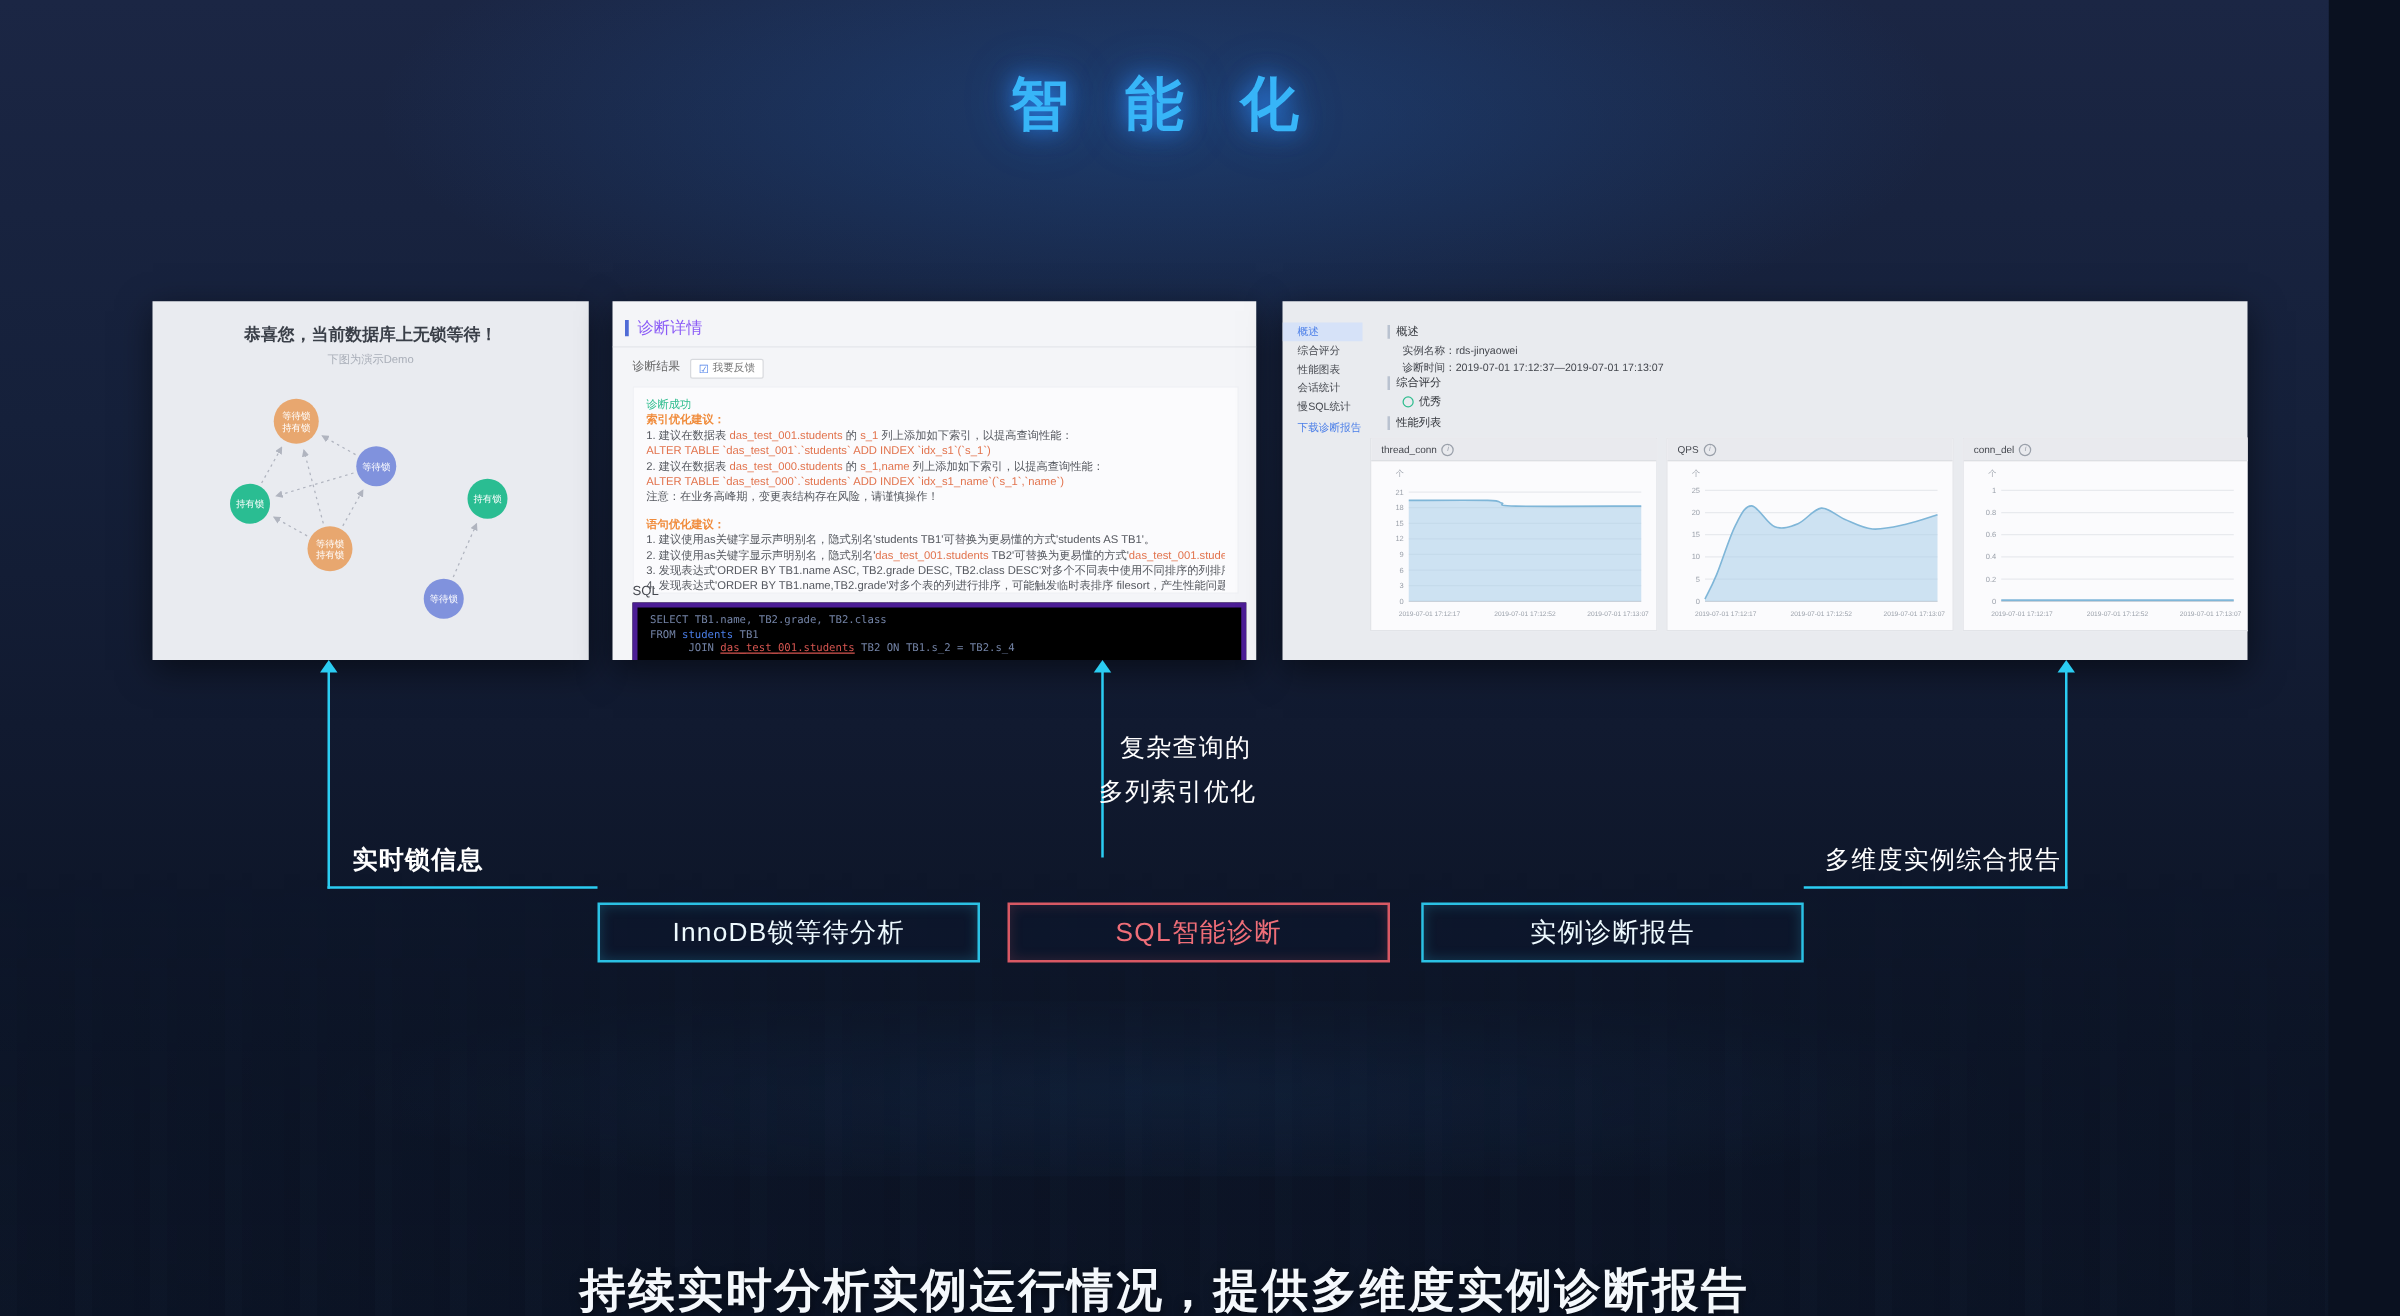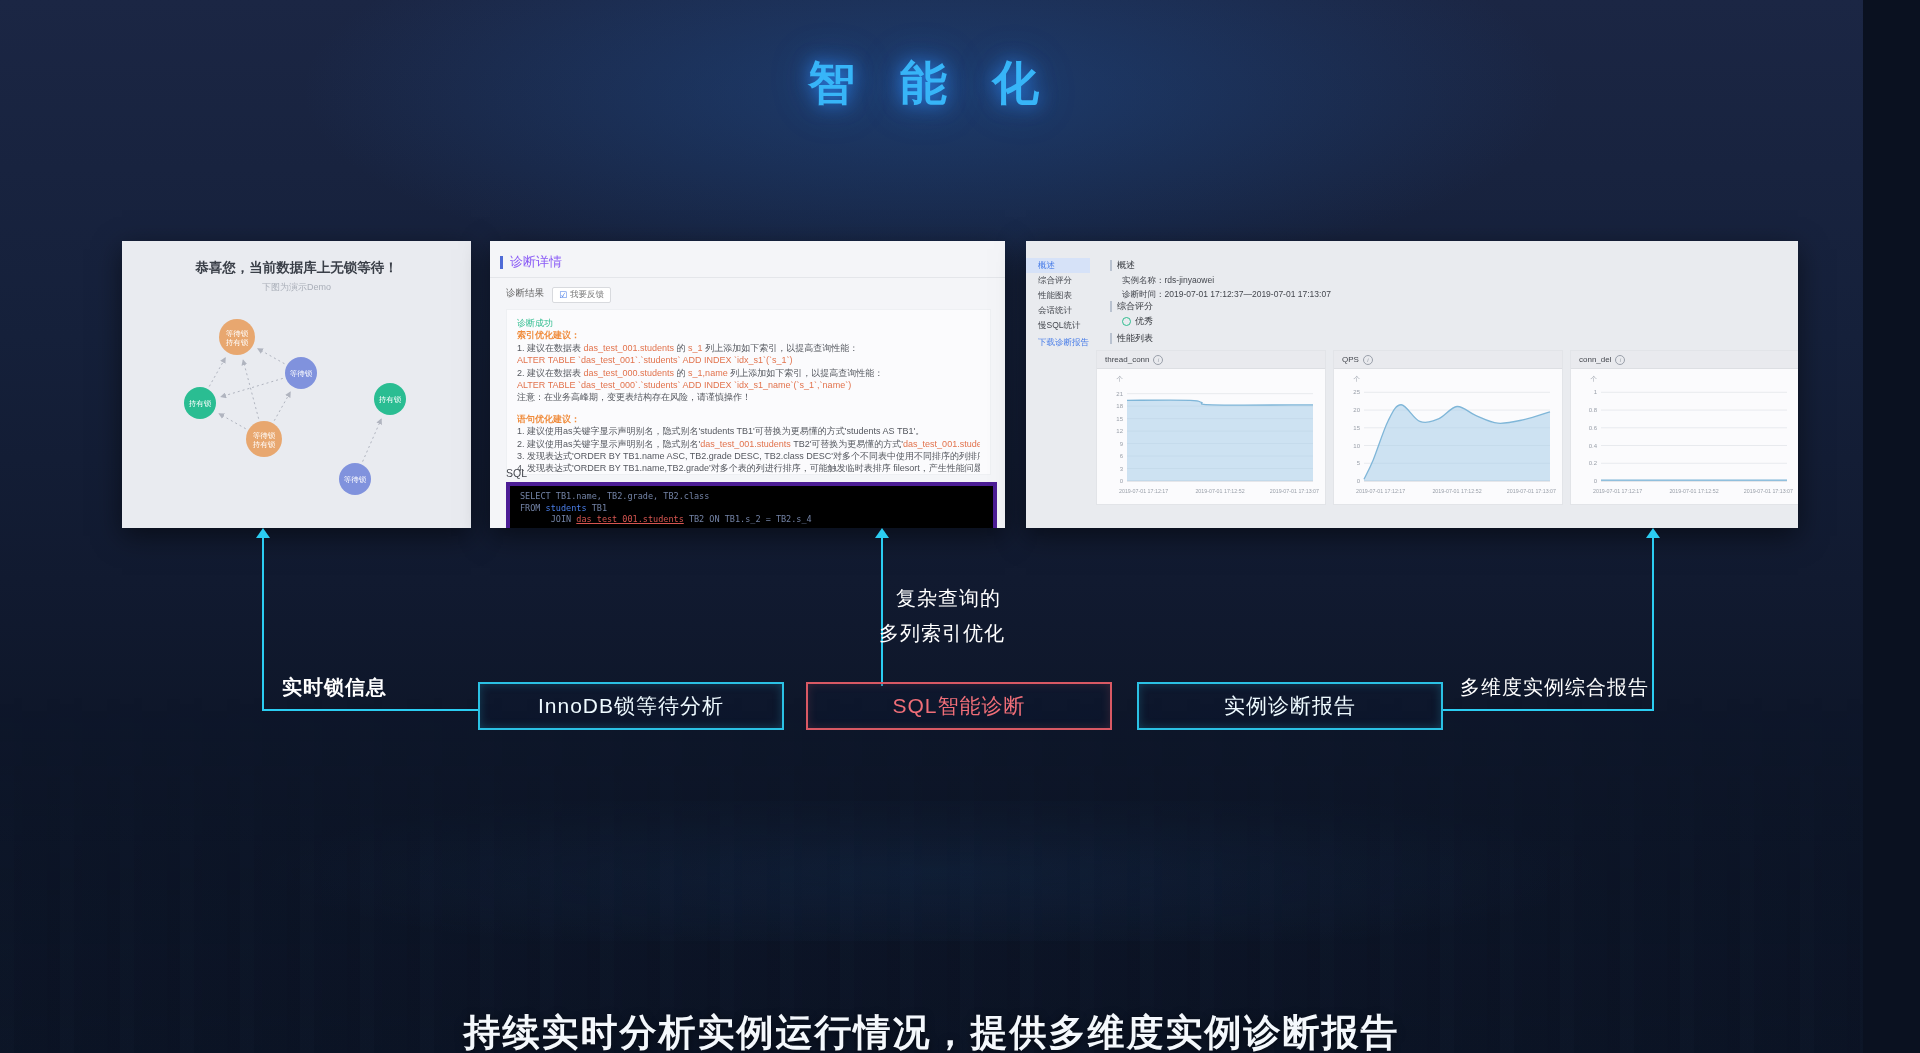--- a/index.html
+++ b/index.html
@@ -69,21 +69,21 @@
   .score-dot{width:7px;height:7px;border:1.5px solid #2fbd8f;border-radius:50%;display:inline-block;}
   .rp-charts{position:relative;margin-top:6px;height:155px;}
   .chart-card{position:absolute;top:0;width:228px;height:153px;background:#fbfbfd;border:1px solid #e2e4e8;}
   .cc-head{height:17px;background:#e9eaee;border-bottom:1px solid #dddfe3;display:flex;align-items:center;
     gap:4px;padding-left:8px;font-size:8px;color:#44474e;}
   .cc-info{width:8px;height:8px;border:1px solid #9aa0aa;border-radius:50%;font-size:6px;line-height:8px;
     text-align:center;color:#9aa0aa;font-style:italic;}
   .chart-card svg{display:block;}
 
   
-  .cbox{position:absolute;top:682px;width:306px;height:48px;box-sizing:border-box;display:flex;
+  .cbox{position:absolute;top:722px;width:306px;height:48px;box-sizing:border-box;display:flex;
     align-items:center;justify-content:center;font-size:21px;letter-spacing:1px;background:rgba(10,25,50,.25);}
   .cbox.cyan{border:2px solid #2bc1e4;color:#eefaff;box-shadow:0 0 10px rgba(43,193,228,.25) inset;}
   .cbox.red{border:2px solid #d95964;color:#ef6e78;box-shadow:0 0 10px rgba(217,89,100,.2) inset;}
   .ln{position:absolute;background:#2bcdf2;}
   .arrowhead{position:absolute;width:0;height:0;border-left:7px solid transparent;border-right:7px solid transparent;
     border-bottom:10px solid #2bcdf2;}
   .note{position:absolute;color:#fff;font-size:20px;letter-spacing:1px;white-space:nowrap;}
 </style>
 </head>
 <body>

